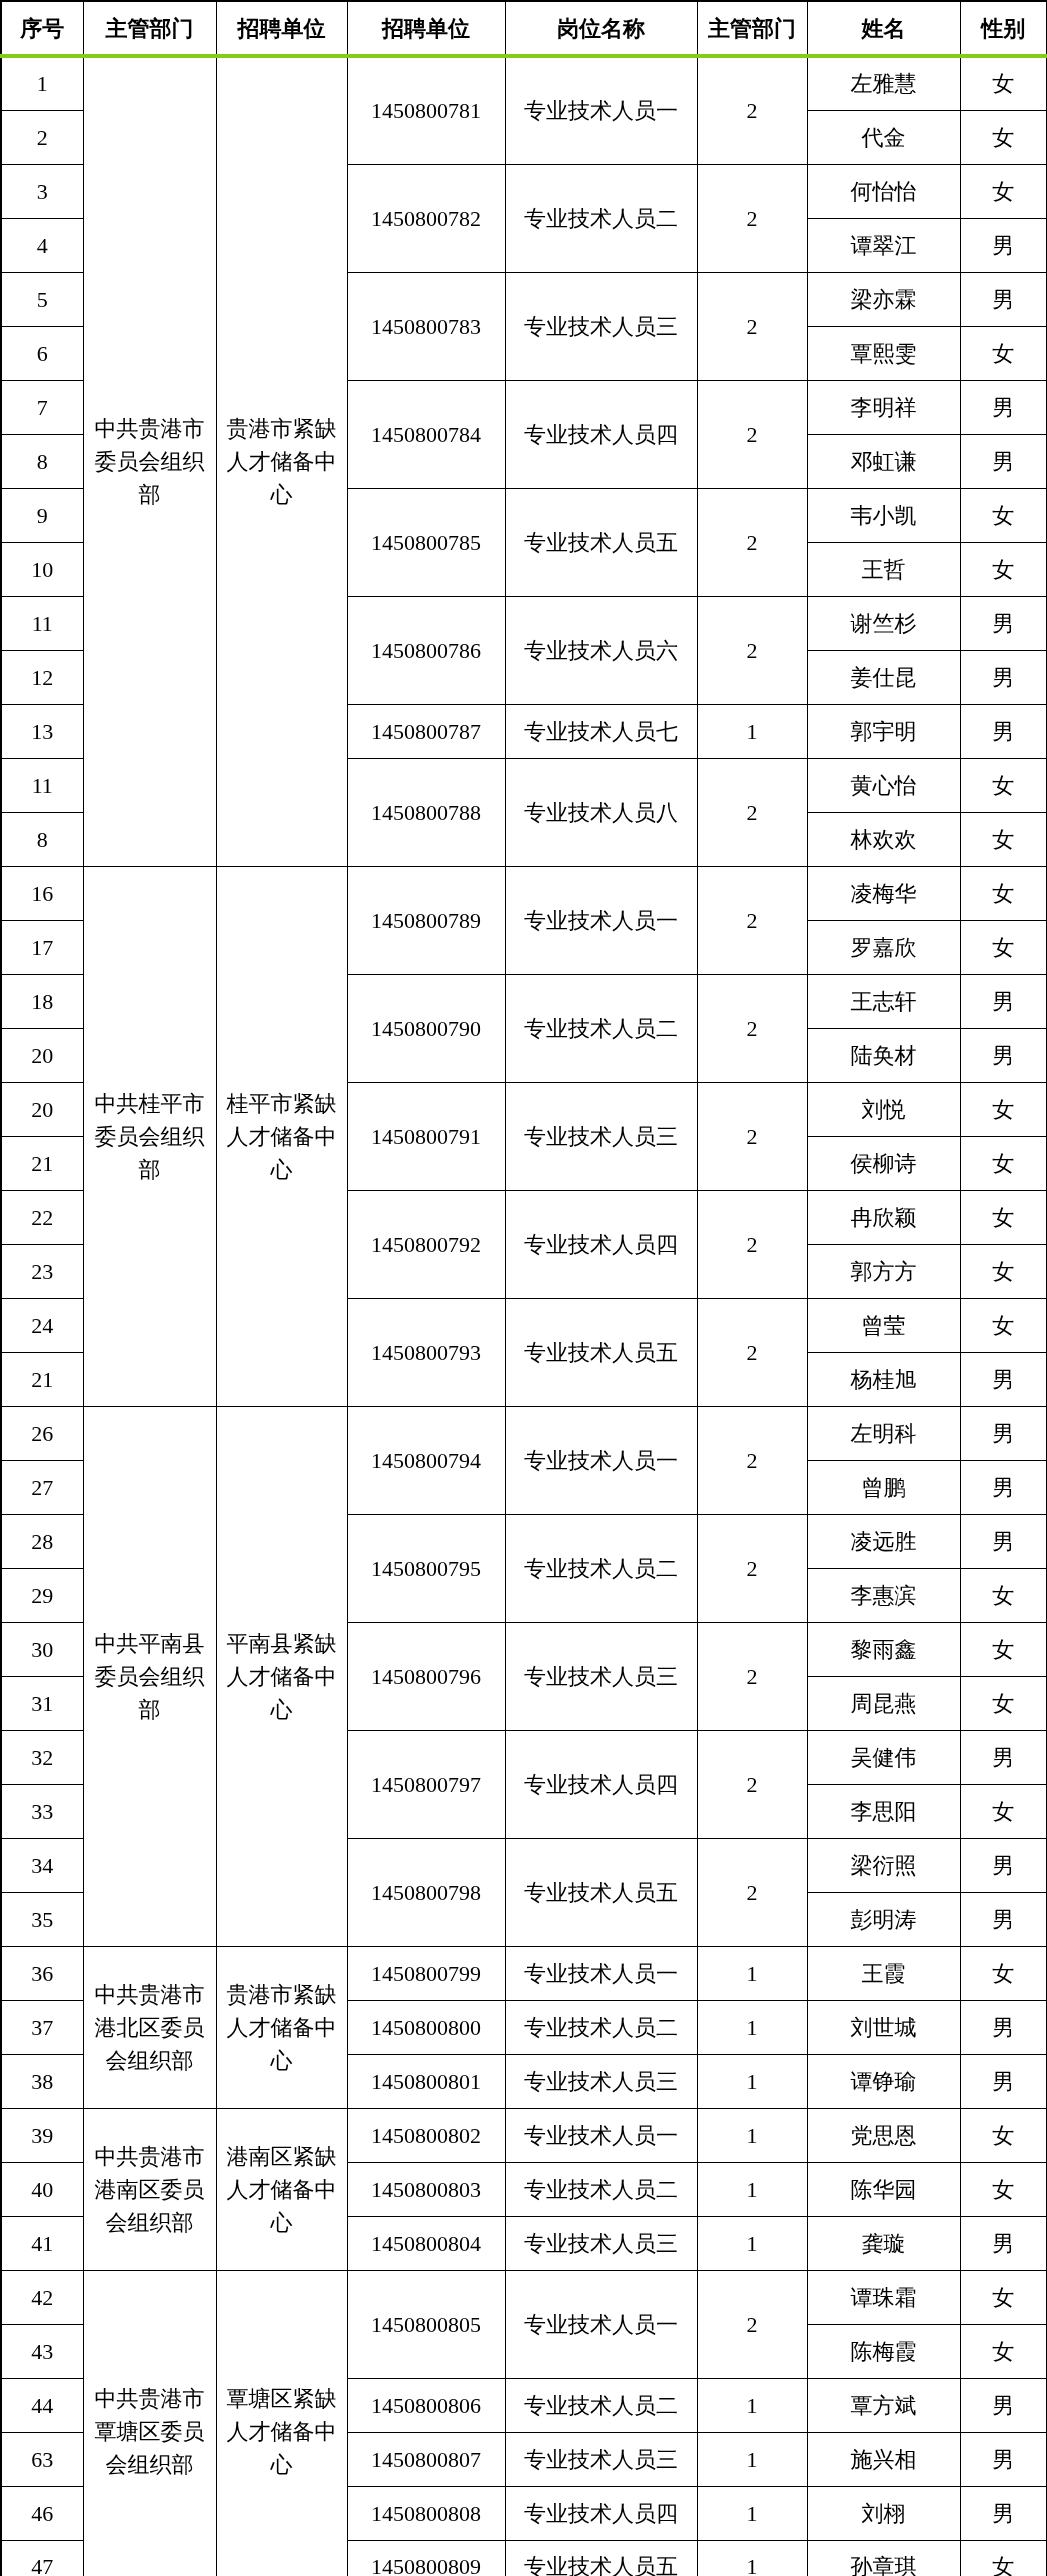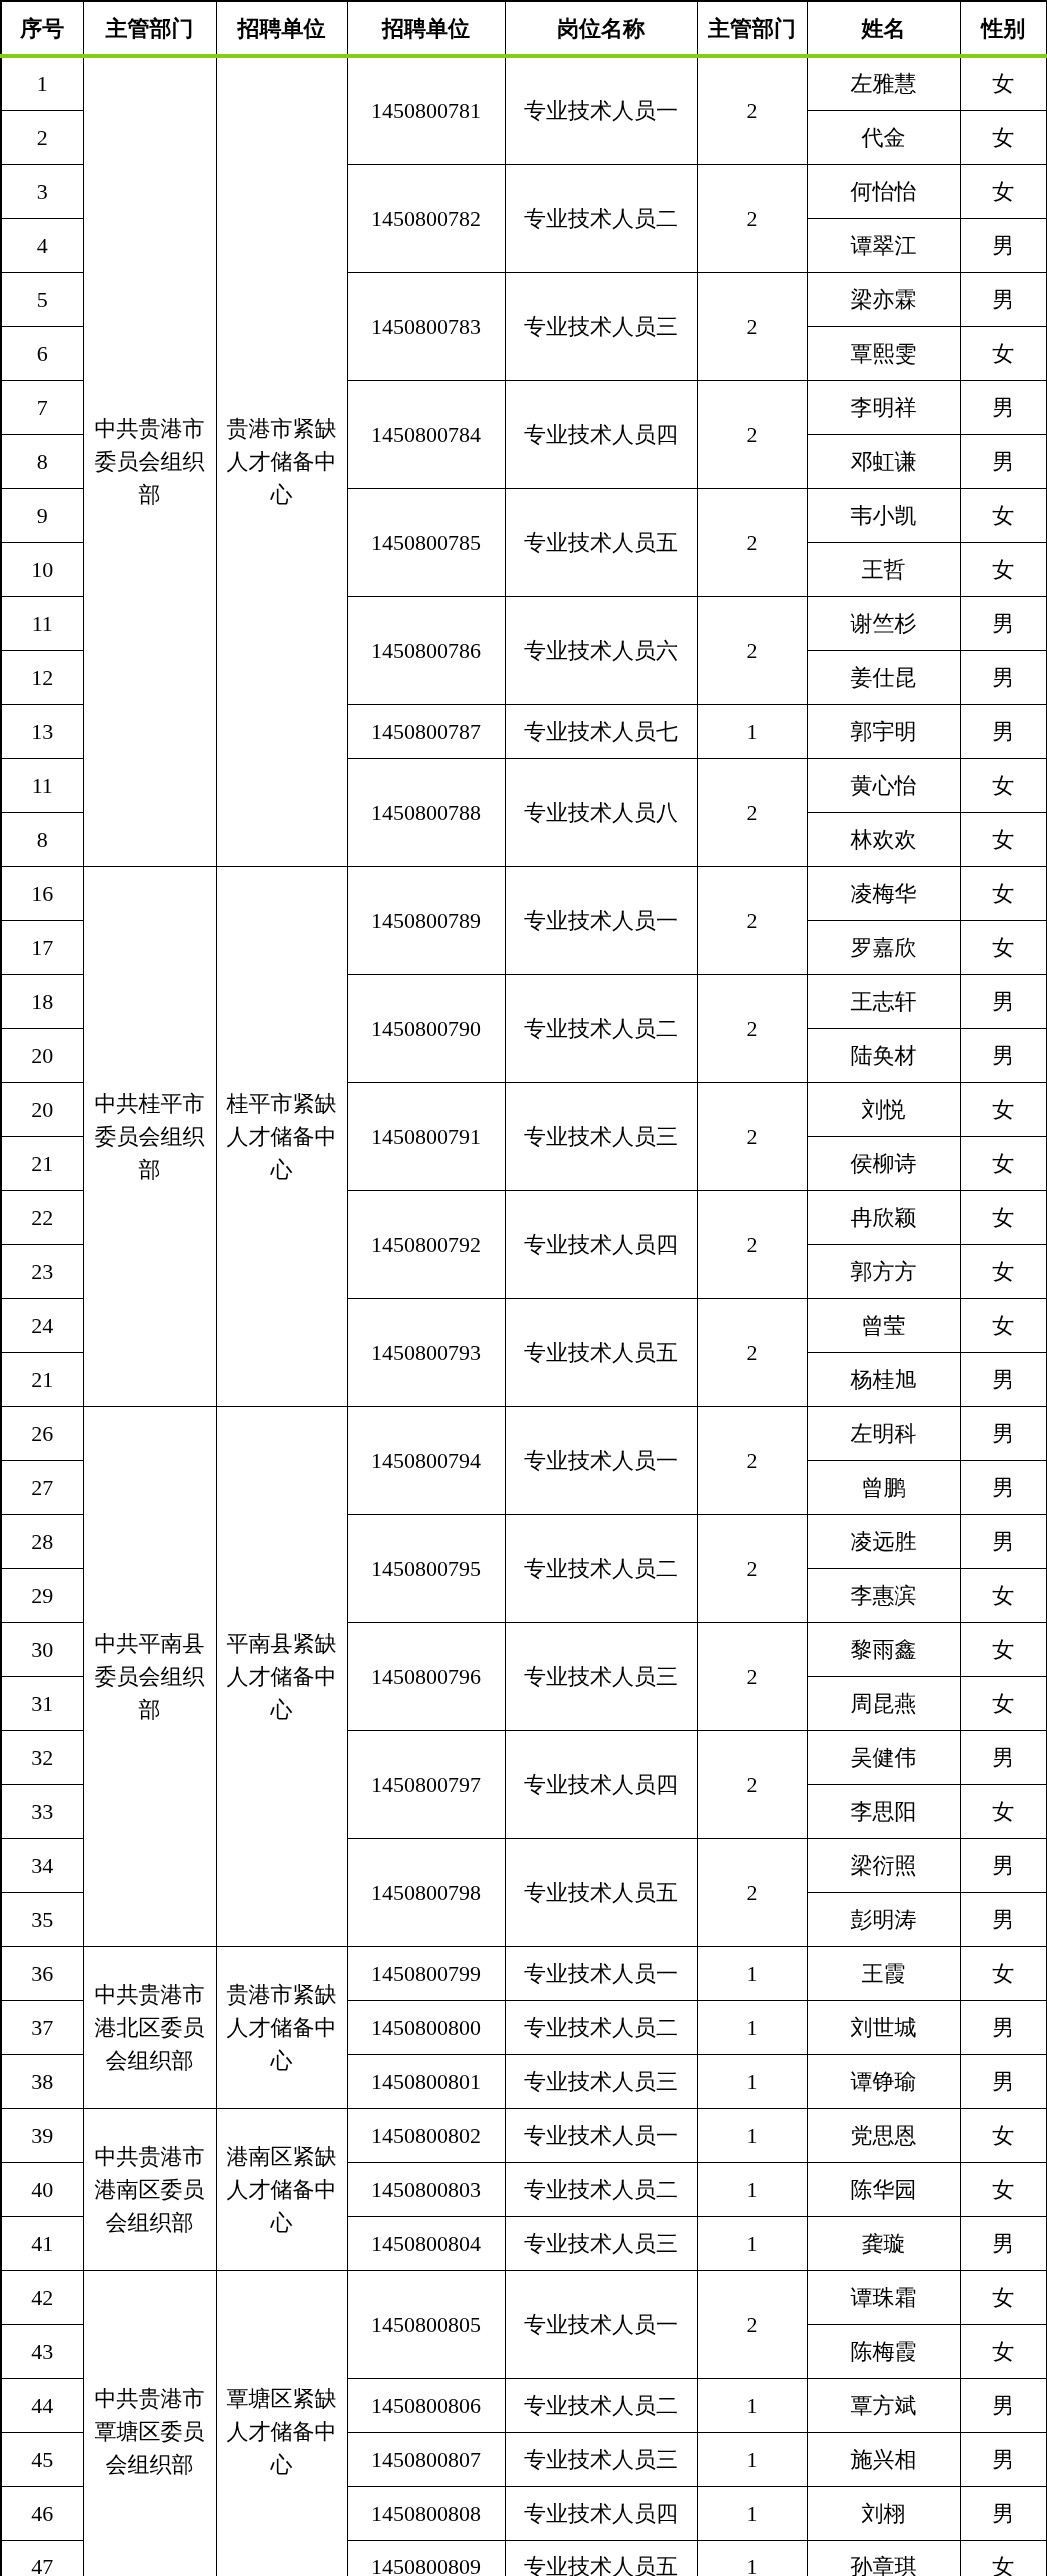--- a/index.html
+++ b/index.html
@@ -380,21 +380,21 @@
         </tr>
         <tr>
           <td>44</td>
           <td>1450800806</td>
           <td>专业技术人员二</td>
           <td>1</td>
           <td>覃方斌</td>
           <td>男</td>
         </tr>
         <tr>
-          <td>45</td>
+          <td>63</td>
           <td>1450800807</td>
           <td>专业技术人员三</td>
           <td>1</td>
           <td>施兴相</td>
           <td>男</td>
         </tr>
         <tr>
           <td>46</td>
           <td>1450800808</td>
           <td>专业技术人员四</td>

